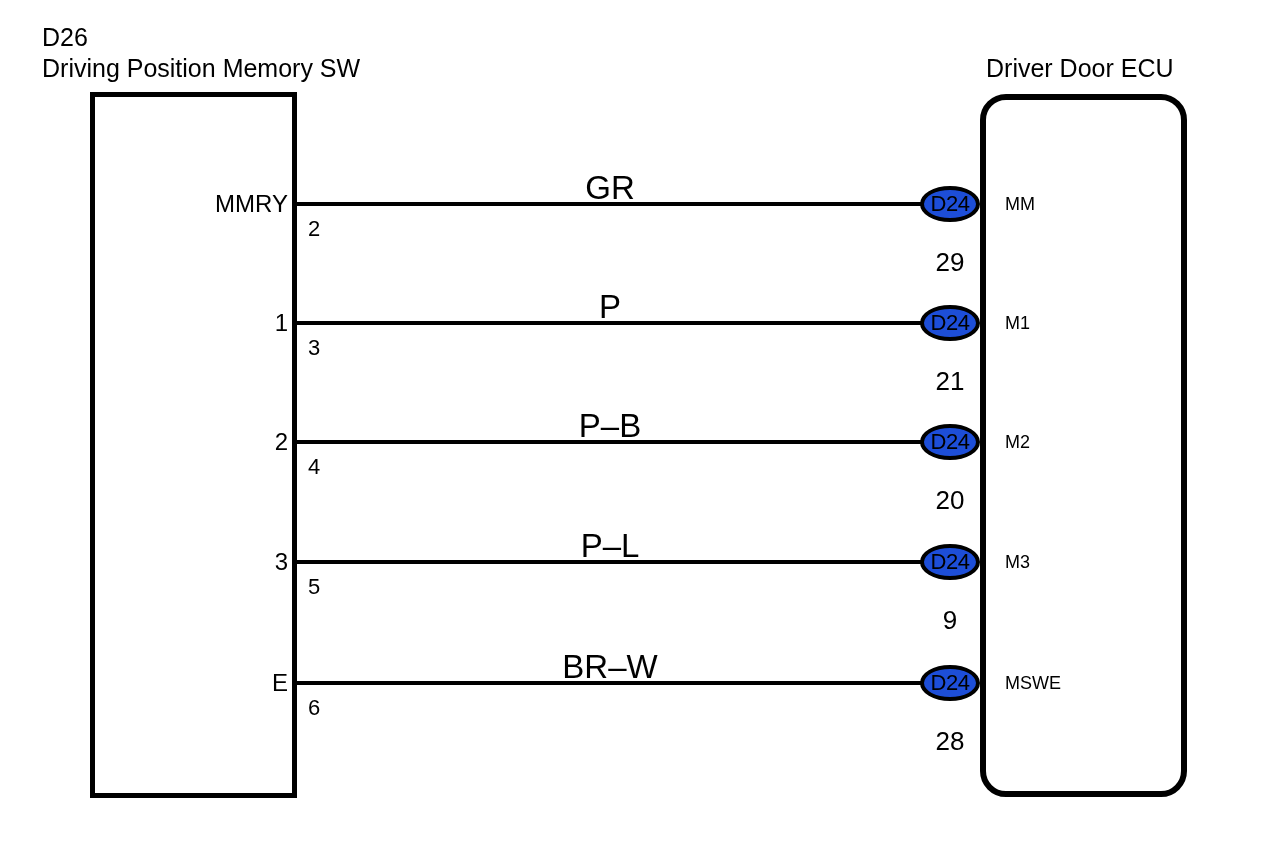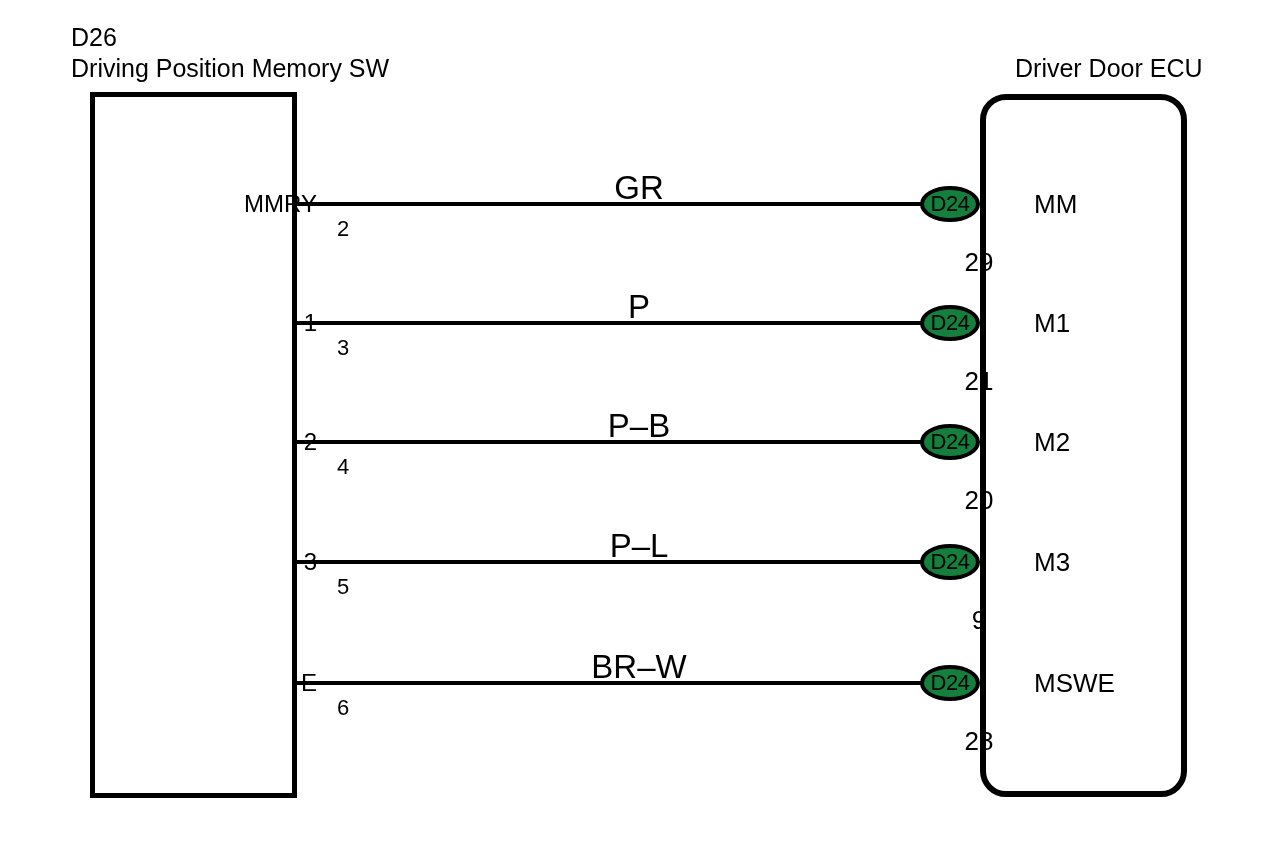--- a/index.html
+++ b/index.html
@@ -17,21 +17,20 @@
     width: 1264px;
     height: 848px;
     background: #ffffff;
     overflow: hidden;
   }
   .txt {
     position: absolute;
     white-space: nowrap;
     color: #000;
     line-height: 1;
-    margin-left: 29px;
   }
   
   #left-connector-code {
     left: 42px;
     top: 25px;
     font-size: 25px;
   }
   #left-connector-name {
     left: 42px;
     top: 56px;
@@ -84,32 +83,32 @@
   }
   .wire-color {
     font-size: 33px;
     text-align: center;
   }
   .pin-right {
     font-size: 26px;
     text-align: center;
   }
   .terminal-right {
-    font-size: 26px;
+    font-size: 18px;
     transform: translateY(-50%);
   }
   
   .connector-oval {
     position: absolute;
     width: 60px;
     height: 36px;
     border: 4px solid #000;
     border-radius: 50%;
     box-sizing: border-box;
-    background: #15803d;
+    background: #1d4ed8;
     transform: translateY(-50%);
   }
   .connector-oval span {
     position: absolute;
     left: 0;
     right: 0;
     top: 50%;
     transform: translateY(-50%);
     text-align: center;
     font-size: 22px;

